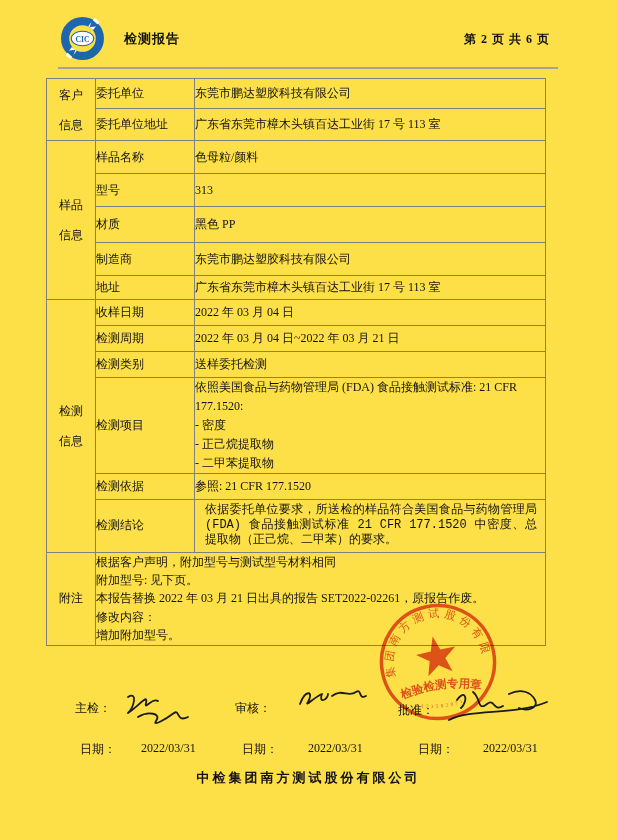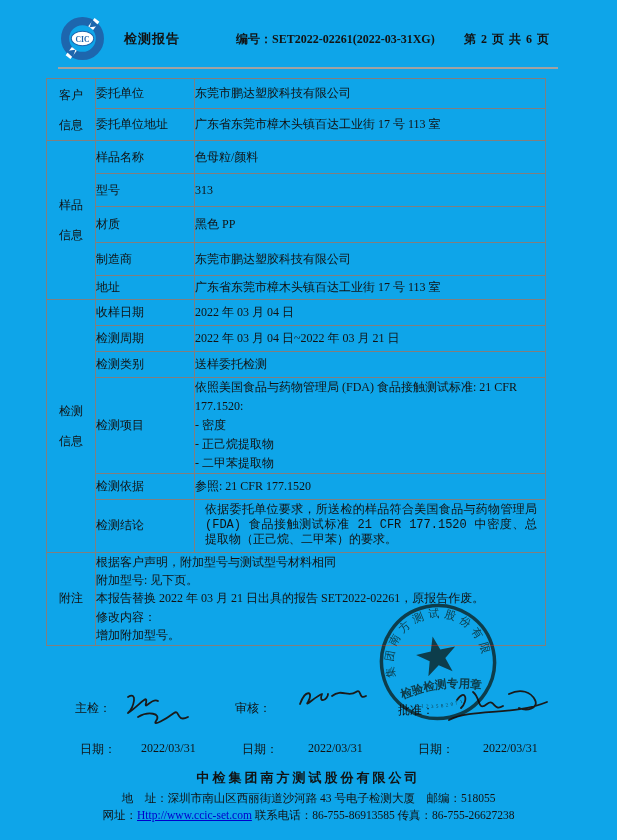--- a/index.html
+++ b/index.html
@@ -1,16 +1,16 @@
 <!DOCTYPE html>
 <html><head>
 <meta charset="utf-8">
 <style>
   html,body{margin:0;padding:0;background:#fff;}
-  .page{position:relative;width:617px;height:840px;background:#0ea5e9;overflow:hidden;
+  .page{position:relative;width:617px;height:840px;background:#fde047;overflow:hidden;
         font-family:"Liberation Serif","DejaVu Serif",serif;color:#121212;}
   .abs{position:absolute;}
 
   
   .hdr-title{left:124px;top:30px;font-size:13px;font-weight:bold;letter-spacing:1px;}
   .hdr-no{left:236px;top:31px;font-size:12px;font-weight:bold;}
   .hdr-page{left:464px;top:31px;font-size:12px;font-weight:bold;letter-spacing:1px;}
   .hdr-rule{left:58px;top:67px;width:500px;height:2px;background:#a2a2a2;}
 
   
@@ -50,21 +50,20 @@
     <circle cx="22" cy="22" r="17" fill="none" stroke="#1d66ae" stroke-width="8"></circle>
     <rect x="19" y="-1" width="6" height="10" fill="#ffffff" transform="rotate(38 22 22)"></rect>
     <rect x="19" y="35" width="6" height="10" fill="#ffffff" transform="rotate(38 22 22)"></rect>
     <polygon points="28,2 36,7 27,10" fill="#1d66ae" transform="rotate(10 22 22)"></polygon>
     <polygon points="16,42 8,37 17,34" fill="#1d66ae" transform="rotate(10 22 22)"></polygon>
     <ellipse cx="22" cy="22" rx="11" ry="7" fill="#ffffff" stroke="#1d66ae" stroke-width="1"></ellipse>
     <text x="22" y="25" text-anchor="middle" font-size="7.5" font-weight="bold" fill="#1d66ae" font-family="Liberation Serif, DejaVu Serif, serif">CIC</text>
   </svg>
 
   <div class="abs hdr-title">检测报告</div>
-  <div class="abs hdr-no"><span>编号：</span><span>SET2022-02261(2022-03-31XG)</span></div>
   <div class="abs hdr-page">第 2 页 共 6 页</div>
   <div class="abs hdr-rule"></div>
 
   <table class="rpt">
     <colgroup>
         <col style="width:49px">
         <col style="width:99px">
         <col style="width:351px">
       </colgroup>
     <tbody>
@@ -196,17 +195,15 @@
         <textPath href="#sealPath" startOffset="50%" text-anchor="middle">检验检测专用章</textPath>
       </text>
       <text font-size="5" fill="#d9473a" letter-spacing="2.5" font-family="Liberation Serif, DejaVu Serif, serif">
         <textPath href="#serialPath" startOffset="50%" text-anchor="middle">123582071</textPath>
       </text>
     </g>
   </svg>
 
   <div class="abs f-company">中检集团南方测试股份有限公司</div>
 
-  <div class="abs f-line f-line2"><span>地　址：</span><span>深圳市南山区西丽街道沙河路 43 号电子检测大厦</span><span>　邮编：</span><span>518055</span></div>
-
-  <div class="abs f-line f-line3"><span>网址：</span><a class="weblink">Http://www.ccic-set.com</a><span> 联系电话：</span><span>86-755-86913585</span><span> 传真：</span><span>86-755-26627238</span></div>
+
 
 </div>
 
 </body></html>

